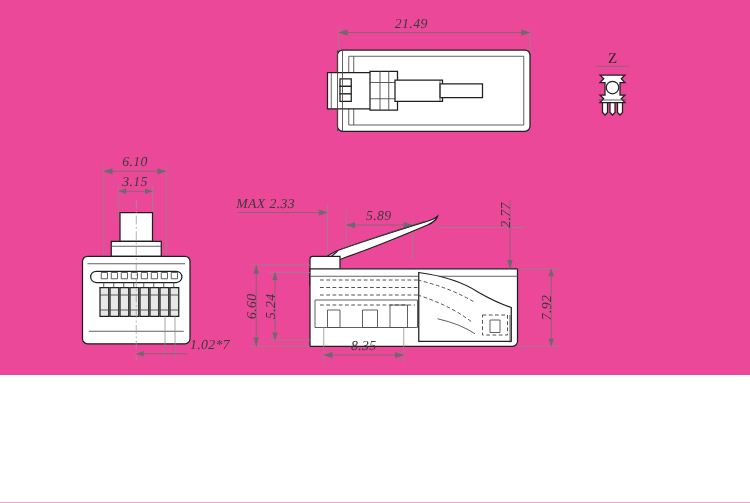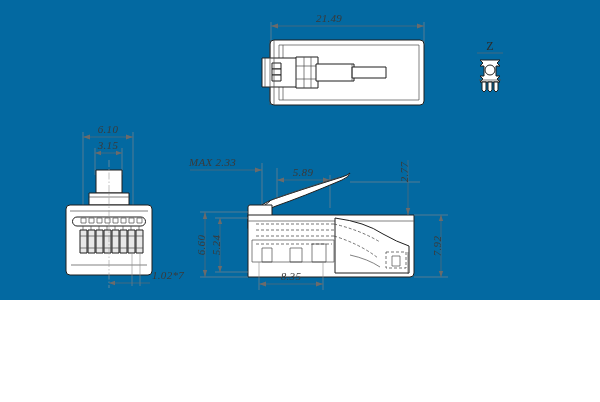--- a/index.html
+++ b/index.html
@@ -1,19 +1,19 @@
 <!DOCTYPE html>
 <html><head>
 <meta charset="utf-8">
 <style>
   html,body{margin:0;padding:0;background:#ffffff;}
   #page{
     position:relative;
     width:600px;height:300px;
-    background:#0369a1;
+    background:#ec4899;
     overflow:hidden;
     font-family:"Liberation Serif", serif;
   }
   #page svg{position:absolute;left:0;top:0;}
   .dimtext{
     font-family:"Liberation Serif", serif;
     font-style:italic;
     font-size:11px;
     fill:#3a3a3a;
     letter-spacing:0.3px;

